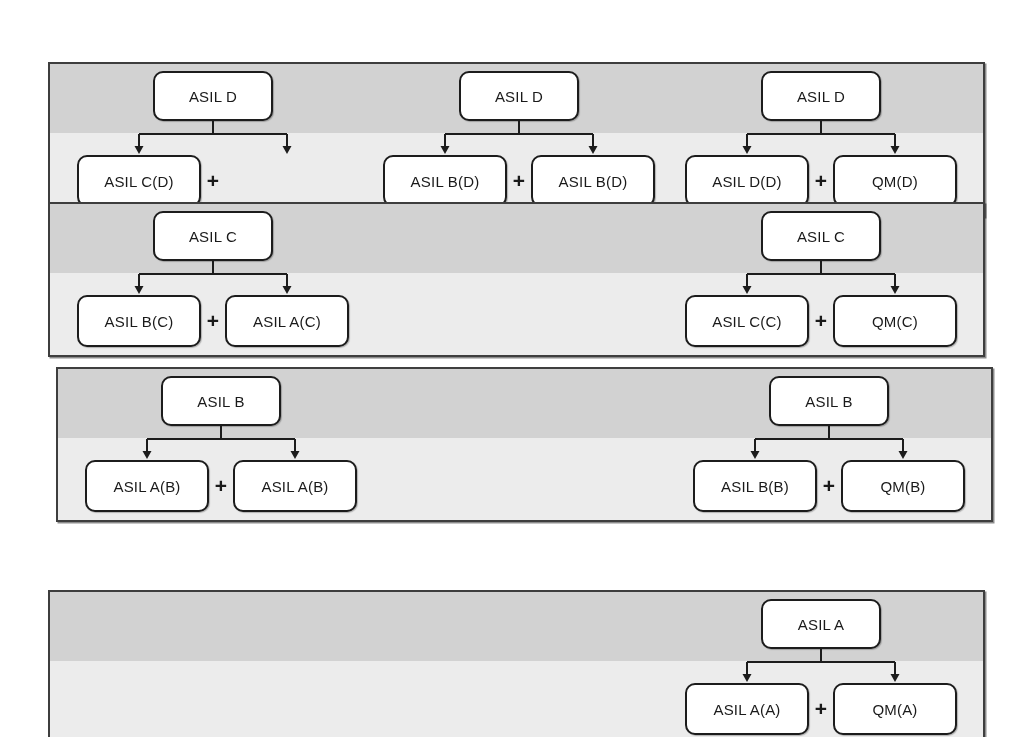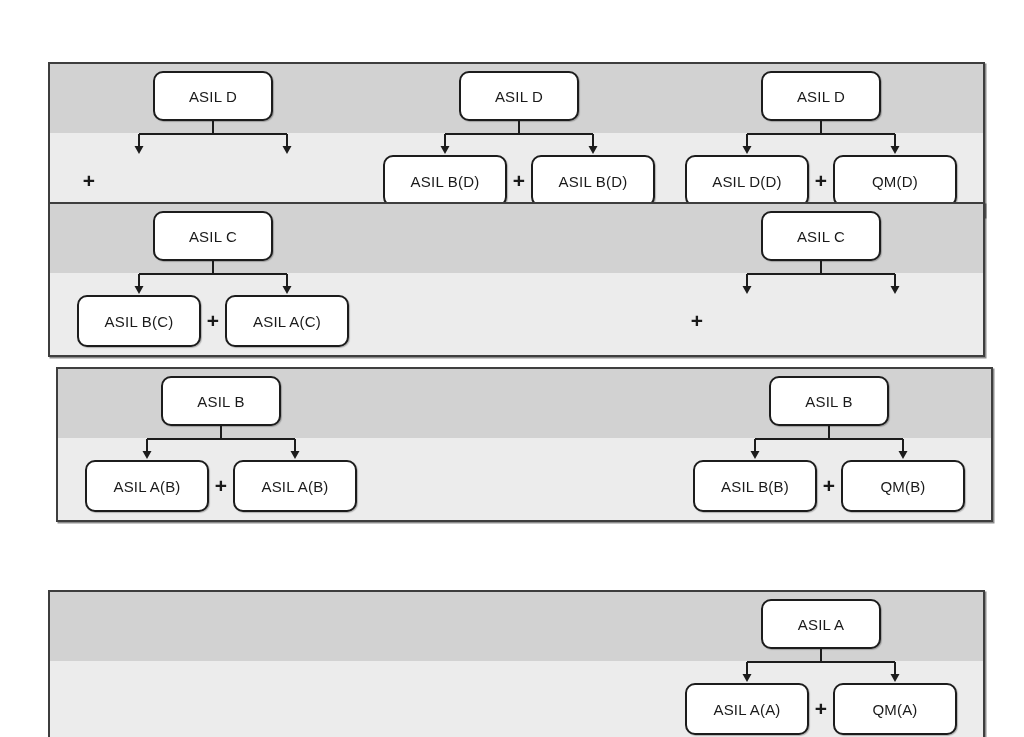--- a/index.html
+++ b/index.html
@@ -109,20 +109,21 @@
       <div class="strip-top"></div>
       <div class="strip-bottom"></div>
       <div class="tree" style="left: 27px;">
         <div class="node parent-node">ASIL D</div>
         <svg viewBox="0 0 272 34" class="connector-svg">
           <path d="M136 0 V13 M62 13 H210 M62 13 V26 M210 13 V26" stroke="#1c1c1c" stroke-width="2" fill="none"></path>
           <path d="M62 33 L57.5 25 L66.5 25 Z" fill="#1c1c1c"></path>
           <path d="M210 33 L205.5 25 L214.5 25 Z" fill="#1c1c1c"></path>
         </svg>
         <div class="children">
+          <div class="node child-node">ASIL C(D)</div>
           <div class="plus-cell">+</div>
         </div>
       </div>
       <div class="tree" style="left: 333px;">
         <div class="node parent-node">ASIL D</div>
         <svg viewBox="0 0 272 34" class="connector-svg">
           <path d="M136 0 V13 M62 13 H210 M62 13 V26 M210 13 V26" stroke="#1c1c1c" stroke-width="2" fill="none"></path>
           <path d="M62 33 L57.5 25 L66.5 25 Z" fill="#1c1c1c"></path>
           <path d="M210 33 L205.5 25 L214.5 25 Z" fill="#1c1c1c"></path>
         </svg>
@@ -163,21 +164,23 @@
         </div>
       </div>
       <div class="tree" style="left: 635px;">
         <div class="node parent-node">ASIL C</div>
         <svg viewBox="0 0 272 34" class="connector-svg">
           <path d="M136 0 V13 M62 13 H210 M62 13 V26 M210 13 V26" stroke="#1c1c1c" stroke-width="2" fill="none"></path>
           <path d="M62 33 L57.5 25 L66.5 25 Z" fill="#1c1c1c"></path>
           <path d="M210 33 L205.5 25 L214.5 25 Z" fill="#1c1c1c"></path>
         </svg>
         <div class="children">
-          <div class="plus-cell">+</div>
+          <div class="node child-node">ASIL C(C)</div>
+          <div class="plus-cell">+</div>
+          <div class="node child-node">QM(C)</div>
         </div>
       </div>
     </div>
     <div class="band" style="top: 367px; margin-left: 8px;">
       <div class="strip-top"></div>
       <div class="strip-bottom"></div>
       <div class="tree" style="left: 27px;">
         <div class="node parent-node">ASIL B</div>
         <svg viewBox="0 0 272 34" class="connector-svg">
           <path d="M136 0 V13 M62 13 H210 M62 13 V26 M210 13 V26" stroke="#1c1c1c" stroke-width="2" fill="none"></path>

